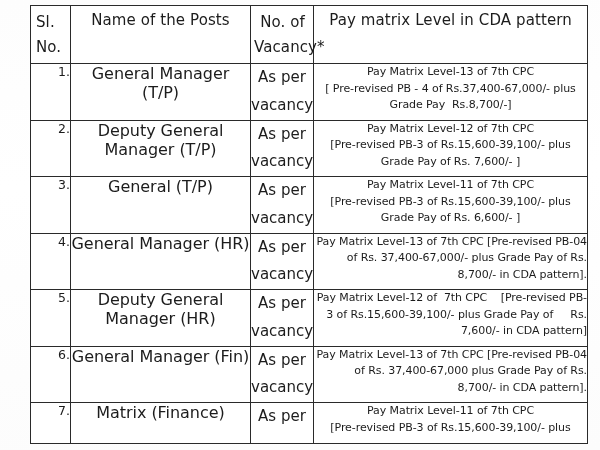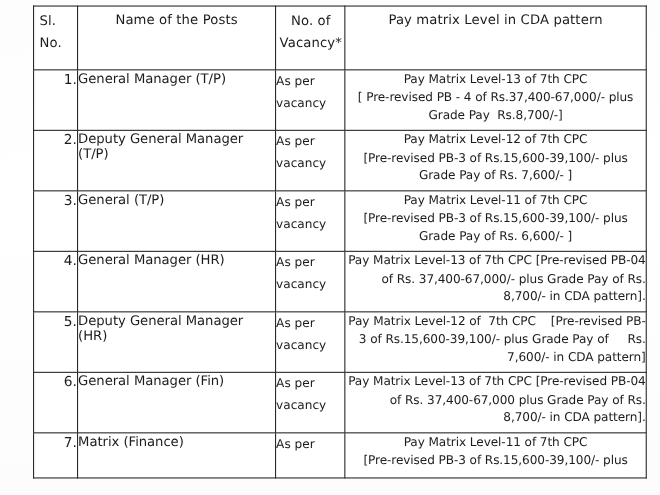--- a/index.html
+++ b/index.html
@@ -44,21 +44,21 @@
 
   
   col.c-sl   { width: 40px;  }
   col.c-post { width: 180px; }
   col.c-vac  { width: 63px;  }
   col.c-pay  { width: 274px; }
 
   
   .hdr-sl, .hdr-post, .hdr-vac, .hdr-pay {
     height: 57px;
-    font-size: 12px;
+    font-size: 15px;
     letter-spacing: 0.1px;
   }
   .hdr-sl .cellpad {
     padding: 4px 0 0 5px;
     text-align: left;
     line-height: 1.65;
   }
   .hdr-post .cellpad {
     padding: 5px 6px 0 6px;
   }
@@ -72,27 +72,28 @@
     text-align: center;
   }
 
   
   .cell-sl {
     font-size: 12.5px;
     text-align: right;
     padding: 4px 6px 0 0;
   }
   .cell-post {
-    font-size: 12px;
-    text-align: left;
+    font-size: 16px;
+    text-align: center;
     padding: 4px 4px 0 5px;
     letter-spacing: -0.05px;
   }
   .cell-vac {
-    font-size: 11px;
+    font-size: 15px;
+    text-align: center;
     padding: 4px 2px 0 2px;
     line-height: 1.85;
   }
   .cell-pay {
     font-size: 11px;
     padding: 3px 4px 0 4px;
     line-height: 1.52;
     letter-spacing: -0.08px;
   }
   .cell-pay.align-center { text-align: center; }

